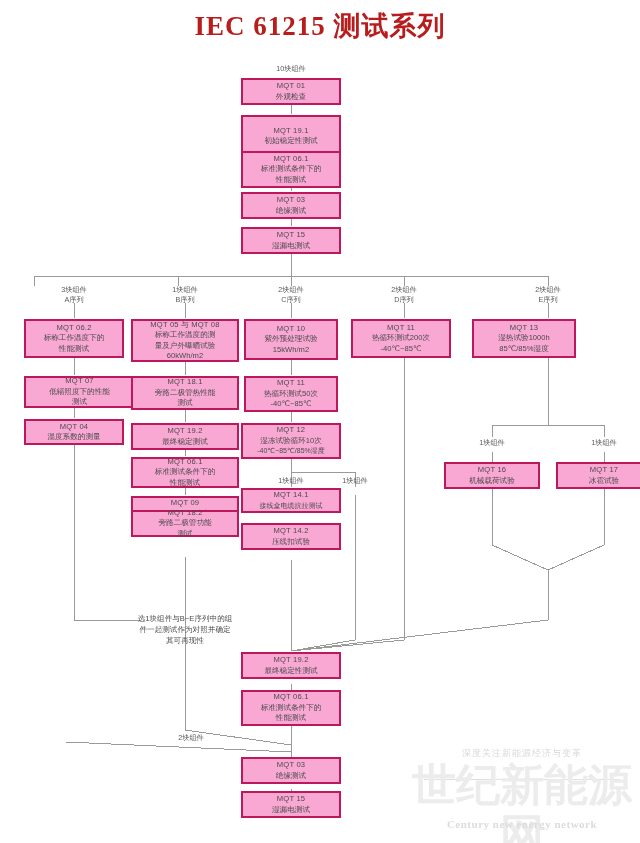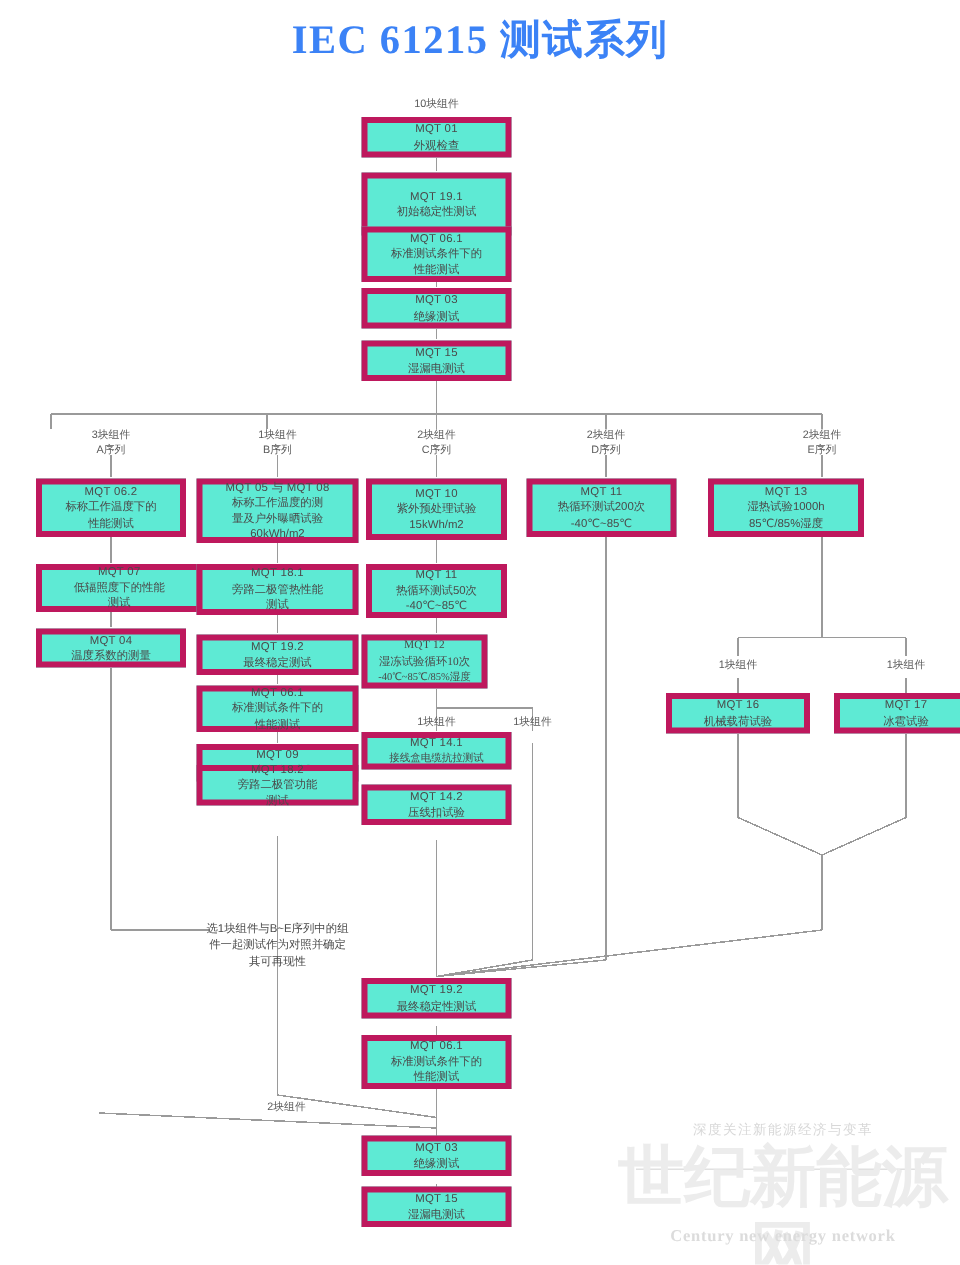--- a/index.html
+++ b/index.html
@@ -6,25 +6,25 @@
   body{
     width:640px;height:843px;position:relative;overflow:hidden;
     background:#ffffff;
     font-family:"Liberation Sans","DejaVu Sans",sans-serif;
     color:#3a3a3a;
   }
   #chart{position:absolute;left:0;top:0;width:640px;height:843px;}
   .title{
     position:absolute;left:0;top:8px;width:640px;text-align:center;
     font-family:"Liberation Serif","DejaVu Serif",serif;
-    font-weight:bold;font-size:27px;letter-spacing:1px;color:#3b82f6;
+    font-weight:bold;font-size:27px;letter-spacing:1px;color:#b91c1c;
   }
   .node{
     position:absolute;box-sizing:border-box;
-    border:4px solid #be185d;background:#5eead4;
+    border:2px solid #be185d;background:#f9a8d4;
     display:flex;flex-direction:column;align-items:center;justify-content:center;
     font-size:7.6px;line-height:10.5px;color:#4a4a4a;text-align:center;
     padding:2px 1px;
   }
   .node .ln{display:block;white-space:nowrap;}
   .node .code{letter-spacing:0.2px;}
   .lbl{
     position:absolute;font-size:7.2px;line-height:9.5px;color:#5a5a5a;
     text-align:center;white-space:nowrap;
   }
@@ -227,21 +227,21 @@
 <div class="node" style="left:244px;top:319px;width:94px;height:41px;">
   <span class="ln code">MQT 10</span>
   <span class="ln">紫外预处理试验</span>
   <span class="ln">15kWh/m2</span>
 </div>
 <div class="node" style="left:244px;top:376px;width:94px;height:36px;">
   <span class="ln code">MQT 11</span>
   <span class="ln">热循环测试50次</span>
   <span class="ln">-40℃~85℃</span>
 </div>
-<div class="node" style="left:241px;top:423px;width:84px;height:36px;font-family:Liberation Serif, serif;">
+<div class="node" style="left:241px;top:423px;width:100px;height:36px;">
   <span class="ln code">MQT 12</span>
   <span class="ln">湿冻试验循环10次</span>
   <span class="ln" style="font-size:7px;">-40℃~85℃/85%湿度</span>
 </div>
 <div class="lbl" style="left:255px;top:476px;width:72px;">1块组件</div>
 <div class="lbl" style="left:319px;top:476px;width:72px;">1块组件</div>
 <div class="node" style="left:241px;top:488px;width:100px;height:25px;">
   <span class="ln code">MQT 14.1</span>
   <span class="ln" style="font-size:7px;">接线盒电缆抗拉测试</span>
 </div>

